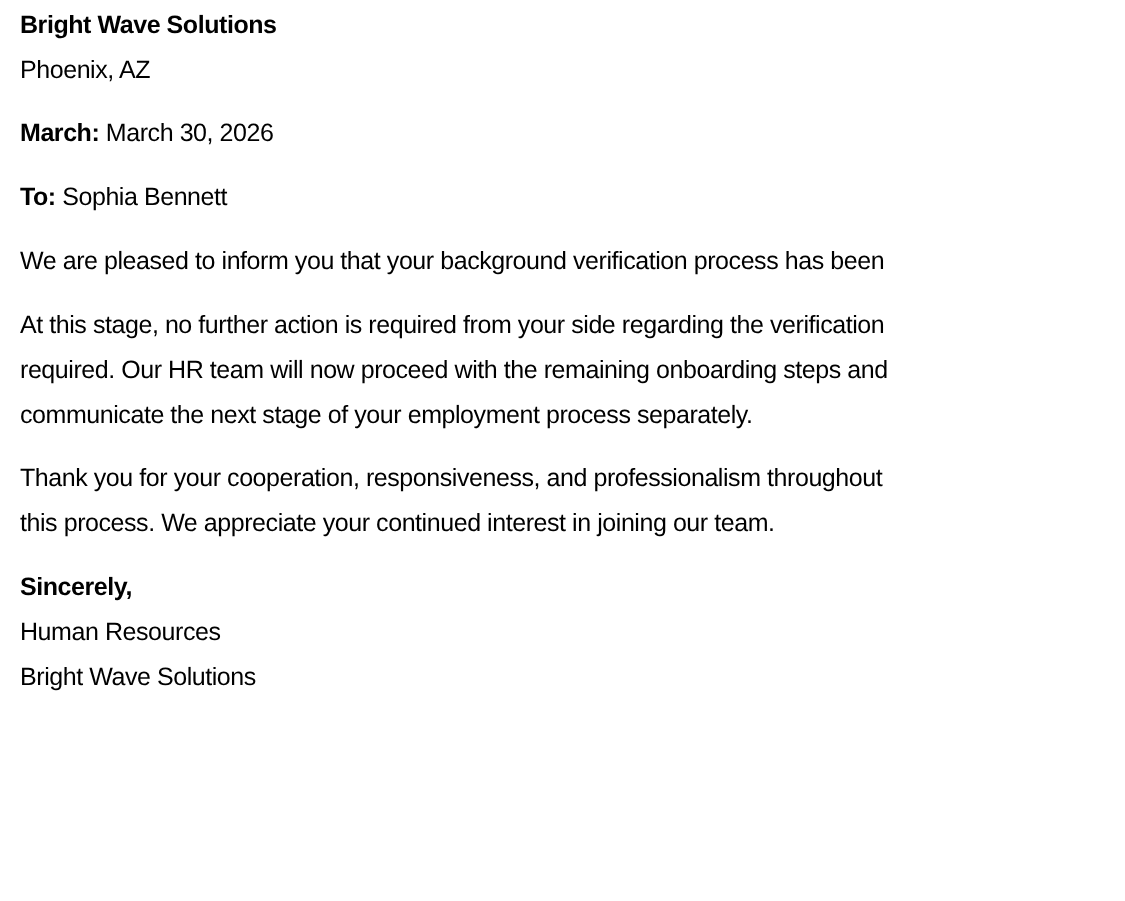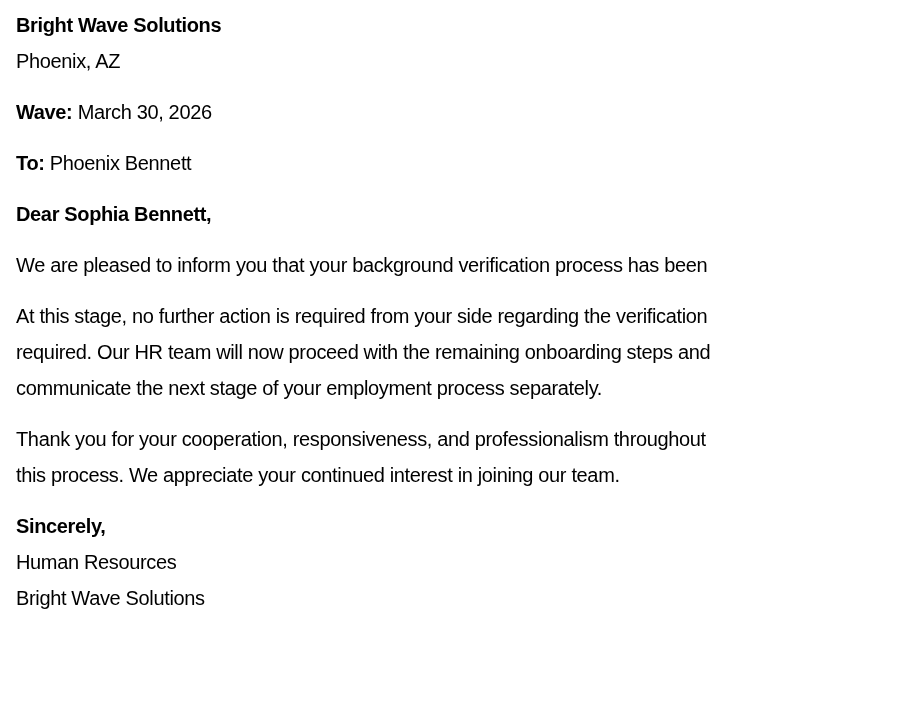--- a/index.html
+++ b/index.html
@@ -10,21 +10,21 @@
     width: 900px;
     height: 721px;
     background: #ffffff;
     overflow: hidden;
     font-family: "Liberation Sans", sans-serif;
     font-size: 20px;
     color: #000000;
     letter-spacing: -0.35px;
   }
   .doc {
-    padding: 7px 20px 10px 16px;
+    padding: 2px 20px 10px 16px;
     box-sizing: border-box;
     width: 900px;
     height: 721px;
   }
   .para {
     margin: 0 0 15px 0;
   }
   .para:last-child {
     margin-bottom: 4px;
   }
@@ -41,31 +41,28 @@
 <body>
 
 <div class="doc">
 
   <div class="para">
     <span class="line b">Bright Wave Solutions</span>
     <span class="line">Phoenix, AZ</span>
   </div>
 
   <div class="para">
-    <span class="line"><span class="b">Wave:</span> <span>March 30, 2026</span></span>
+    <span class="line"><span class="b">March:</span> <span>March 30, 2026</span></span>
   </div>
 
   <div class="para">
-    <span class="line"><span class="b">To:</span> <span>Phoenix Bennett</span></span>
+    <span class="line"><span class="b">To:</span> <span>Sophia Bennett</span></span>
   </div>
 
 
-  <div class="para">
-    <span class="line b">Dear Sophia Bennett,</span>
-  </div>
 
   <div class="para">
     <span class="line">We are pleased to inform you that your background verification process has been</span>
   </div>
 
   <div class="para">
     <span class="line">At this stage, no further action is required from your side regarding the verification</span>
     <span class="line">required. Our HR team will now proceed with the remaining onboarding steps and</span>
     <span class="line">communicate the next stage of your employment process separately.</span>
   </div>

